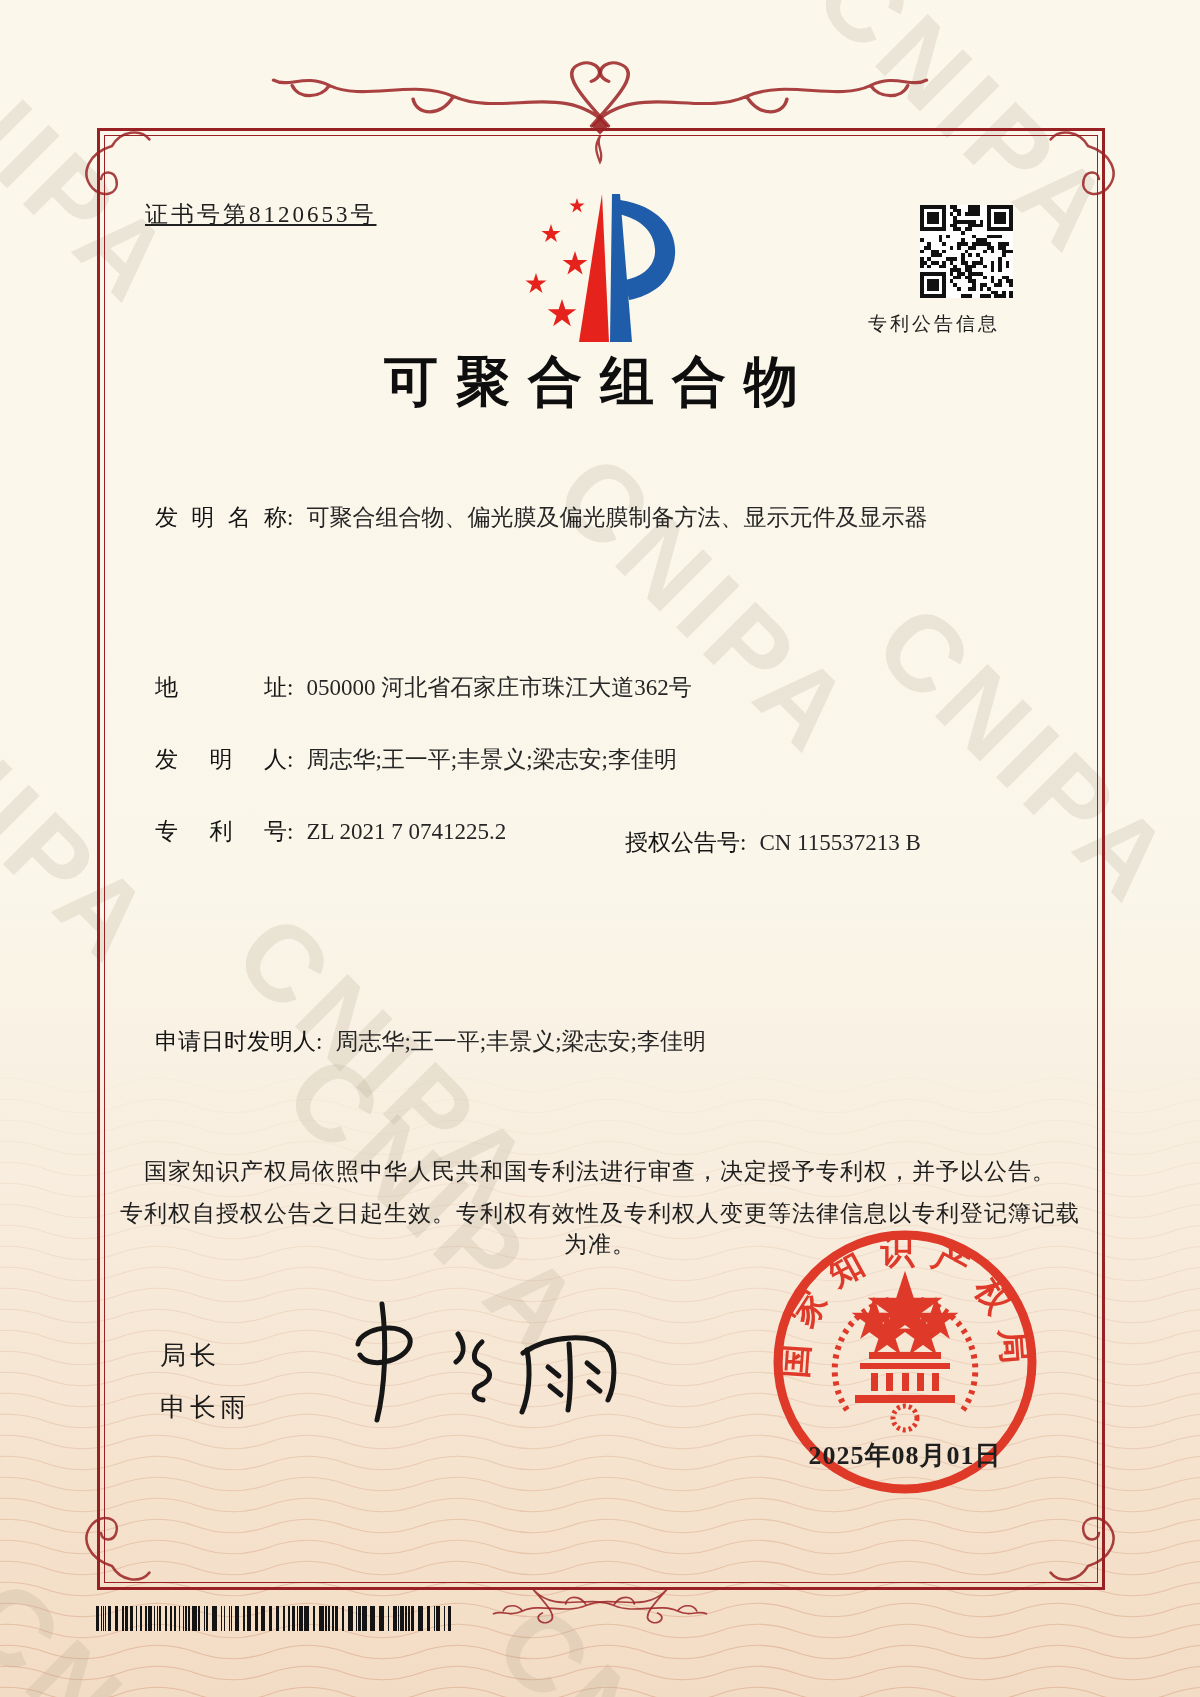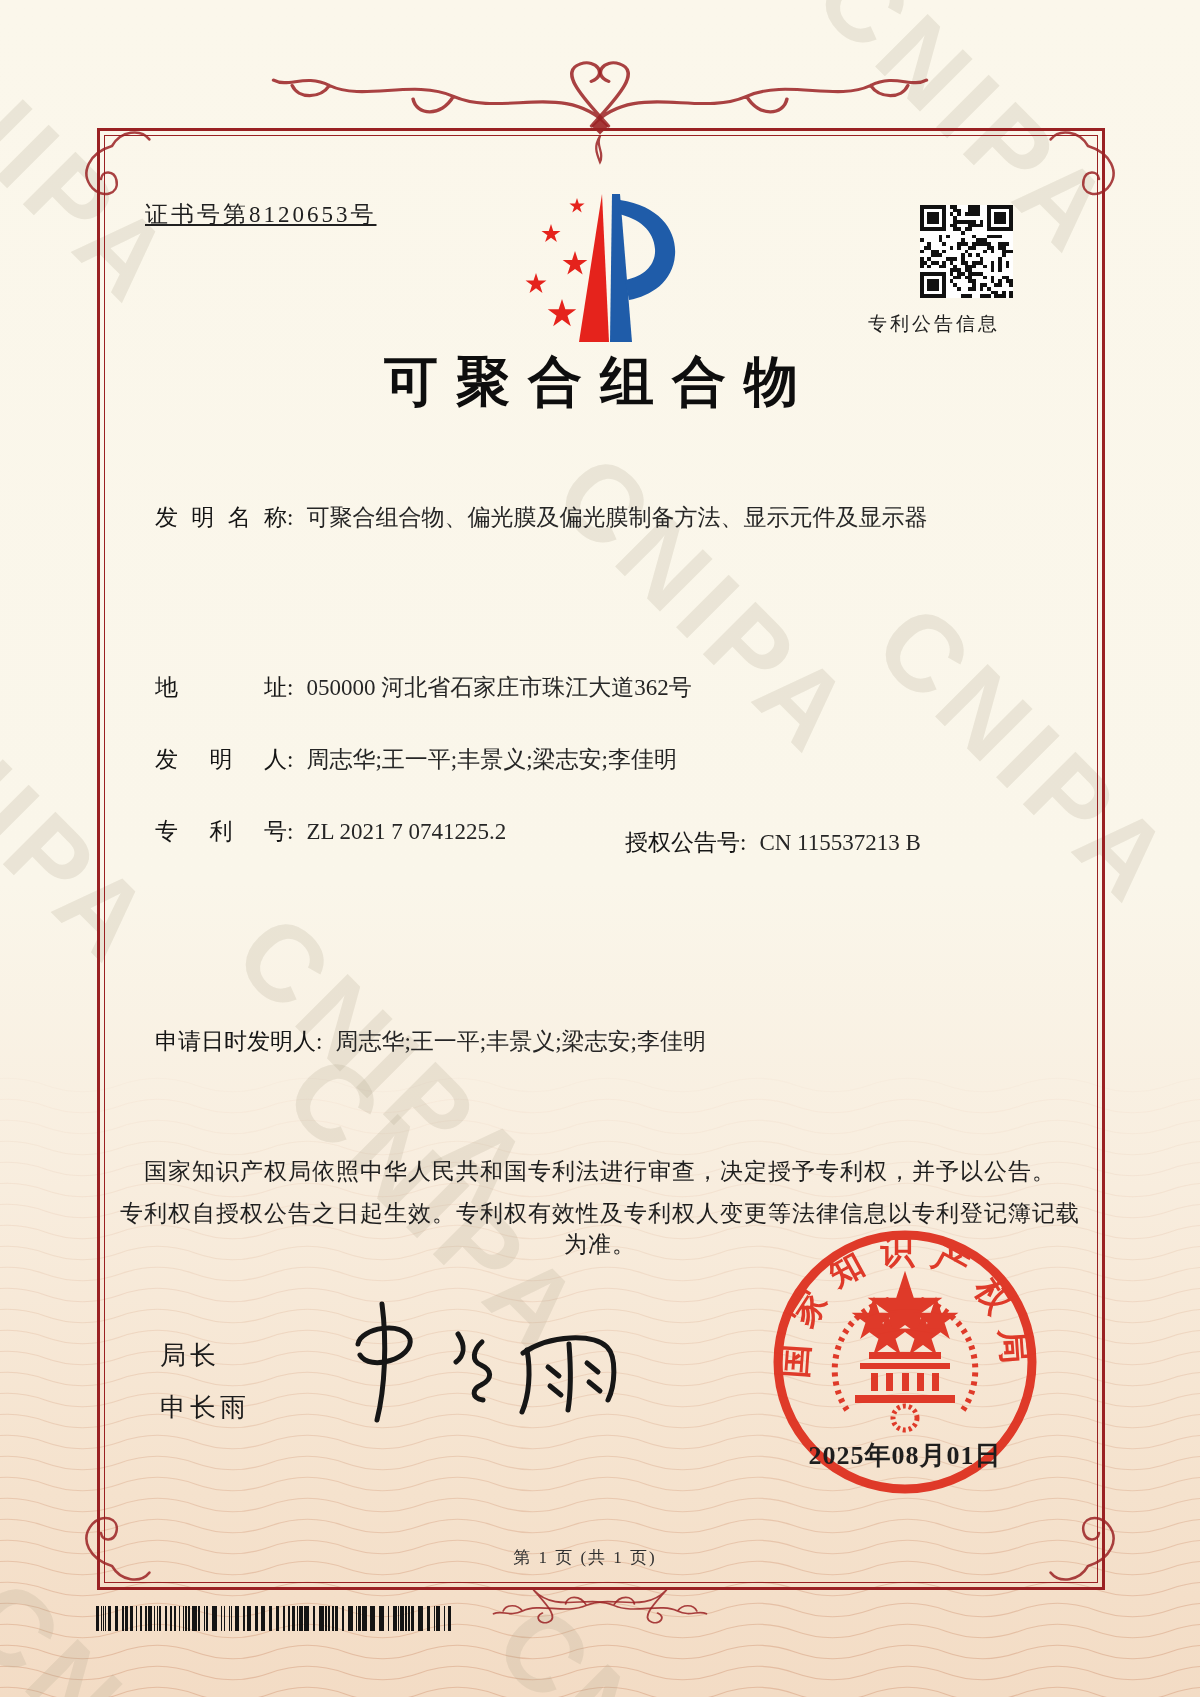--- a/index.html
+++ b/index.html
@@ -391,21 +391,20 @@
         <rect x="-3" y="11" width="7" height="18"></rect>
           <rect x="12" y="11" width="7" height="18"></rect>
         <rect x="27" y="11" width="7" height="18"></rect>
       </g>
       <rect x="-50" y="33" width="100" height="8" stroke="none"></rect>
       <circle cx="0" cy="56" r="12" fill="none" stroke-width="5" stroke-dasharray="3 3"></circle>
     </g>
   </svg>
   <div class="seal-date">2025年08月01日</div>
 
-  <div class="footer">第 1 页 (共 1 页)</div>
 
   <div class="abs" id="barcode" style="left:96px;top:1606px">
       <svg width="362" height="25" viewBox="0 0 362 25">
         <rect x="0" y="0" width="3" height="25" fill="#141414"></rect>
         <rect x="5" y="0" width="1" height="25" fill="#141414"></rect>
         <rect x="7" y="0" width="1" height="25" fill="#141414"></rect>
         <rect x="9" y="0" width="1" height="25" fill="#141414"></rect>
         <rect x="12" y="0" width="3" height="25" fill="#141414"></rect>
         <rect x="19" y="0" width="3" height="25" fill="#141414"></rect>
         <rect x="26" y="0" width="2" height="25" fill="#141414"></rect>

